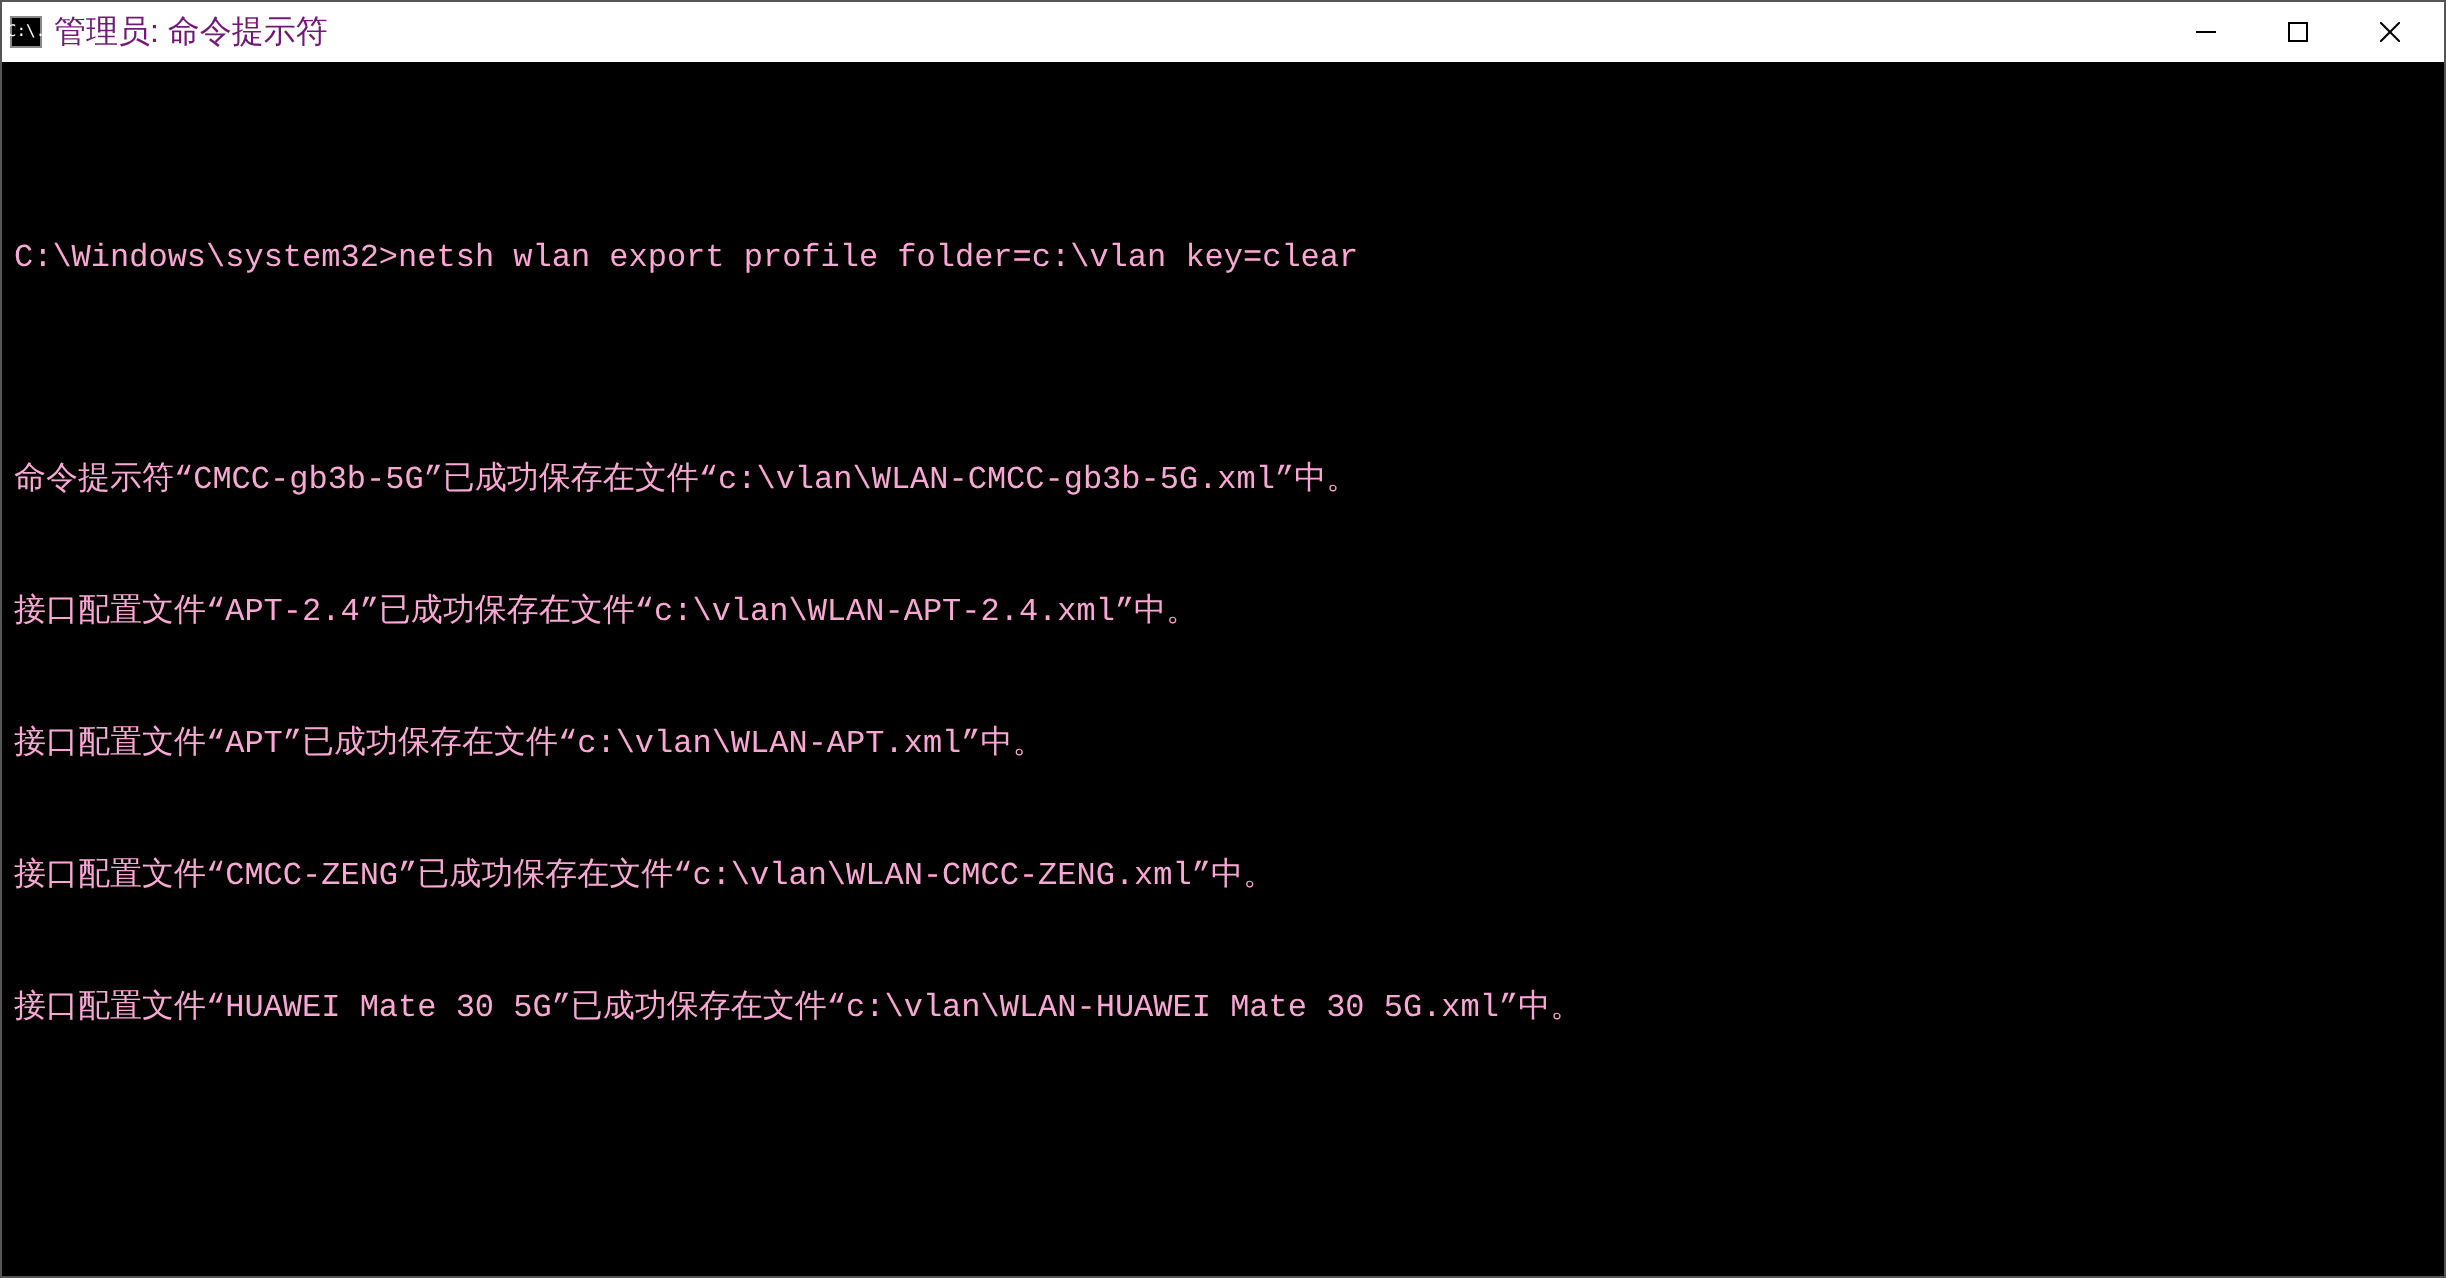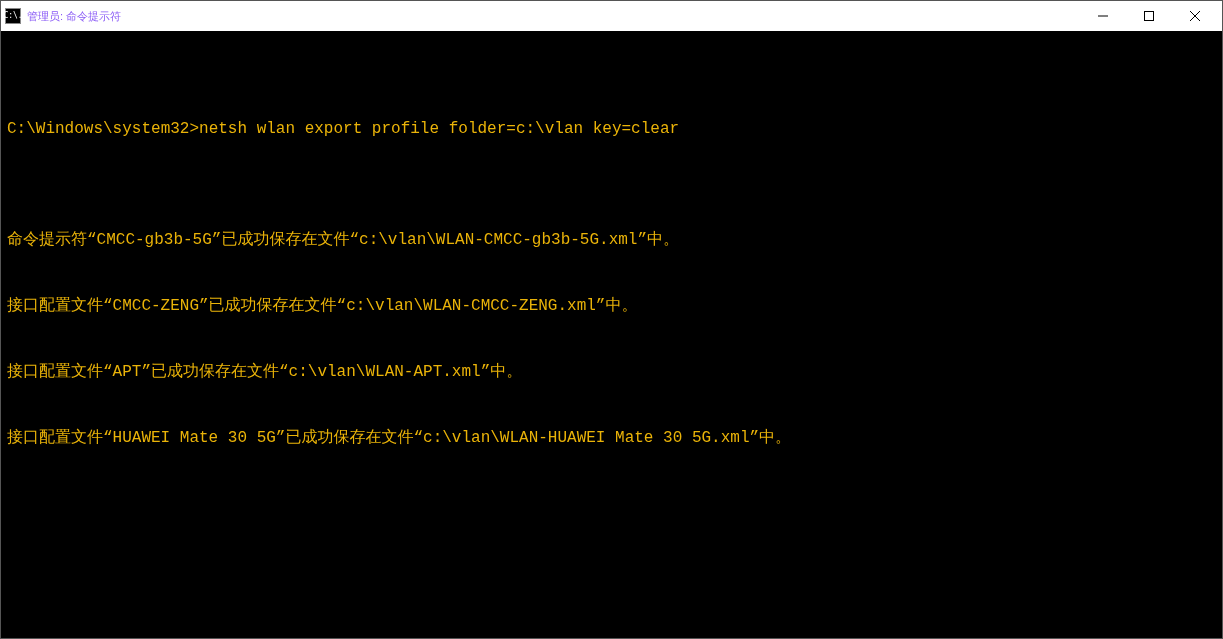--- a/index.html
+++ b/index.html
@@ -40,22 +40,22 @@
       background: #000;
       border: 1px solid #888;
     }
     .app-icon-inner {
       color: #fff;
       font-size: 8px;
       font-family: "Consolas", monospace;
       line-height: 1;
     }
     .title-text {
-      font-size: 11px;
-      color: #8b5cf6;
+      font-size: 16px;
+      color: #701a75;
       flex: 0 0 auto;
     }
     .titlebar-spacer {
       flex: 1;
     }
     .window-controls {
       display: flex;
       height: 100%;
     }
     .win-ctrl {
@@ -66,21 +66,21 @@
       justify-content: center;
       cursor: pointer;
     }
     .win-ctrl svg {
       width: 10px;
       height: 10px;
     }
     .terminal {
       flex: 1;
       background: #000000;
-      color: #eab308;
+      color: #f9a8d4;
       font-family: "NSimSun", "SimSun", "Consolas", "Courier New", monospace;
       font-size: 16px;
       line-height: 1;
       padding: 4px 6px;
       overflow: hidden;
       white-space: pre;
     }
     .term-line {
       min-height: 20px;
       padding-top: 9px;
@@ -130,22 +130,23 @@
     </div>
   </div>
 
   <div class="terminal">
     <div class="term-line tight"> </div>
     <div class="term-line tight prompt-line">
       <span class="prompt-path">C:\Windows\system32&gt;</span><span class="prompt-cmd">netsh wlan export profile folder=c:\vlan key=clear</span>
     </div>
     <div class="term-line tight"> </div>
     <div class="term-line">命令提示符“CMCC-gb3b-5G”已成功保存在文件“c:\vlan\WLAN-CMCC-gb3b-5G.xml”中。</div>
+    <div class="term-line">接口配置文件“APT-2.4”已成功保存在文件“c:\vlan\WLAN-APT-2.4.xml”中。</div>
+    <div class="term-line">接口配置文件“APT”已成功保存在文件“c:\vlan\WLAN-APT.xml”中。</div>
     <div class="term-line">接口配置文件“CMCC-ZENG”已成功保存在文件“c:\vlan\WLAN-CMCC-ZENG.xml”中。</div>
-    <div class="term-line">接口配置文件“APT”已成功保存在文件“c:\vlan\WLAN-APT.xml”中。</div>
     <div class="term-line">接口配置文件“HUAWEI Mate 30 5G”已成功保存在文件“c:\vlan\WLAN-HUAWEI Mate 30 5G.xml”中。</div>
     
     
     
     
     
     
   </div>
 </div>
 

